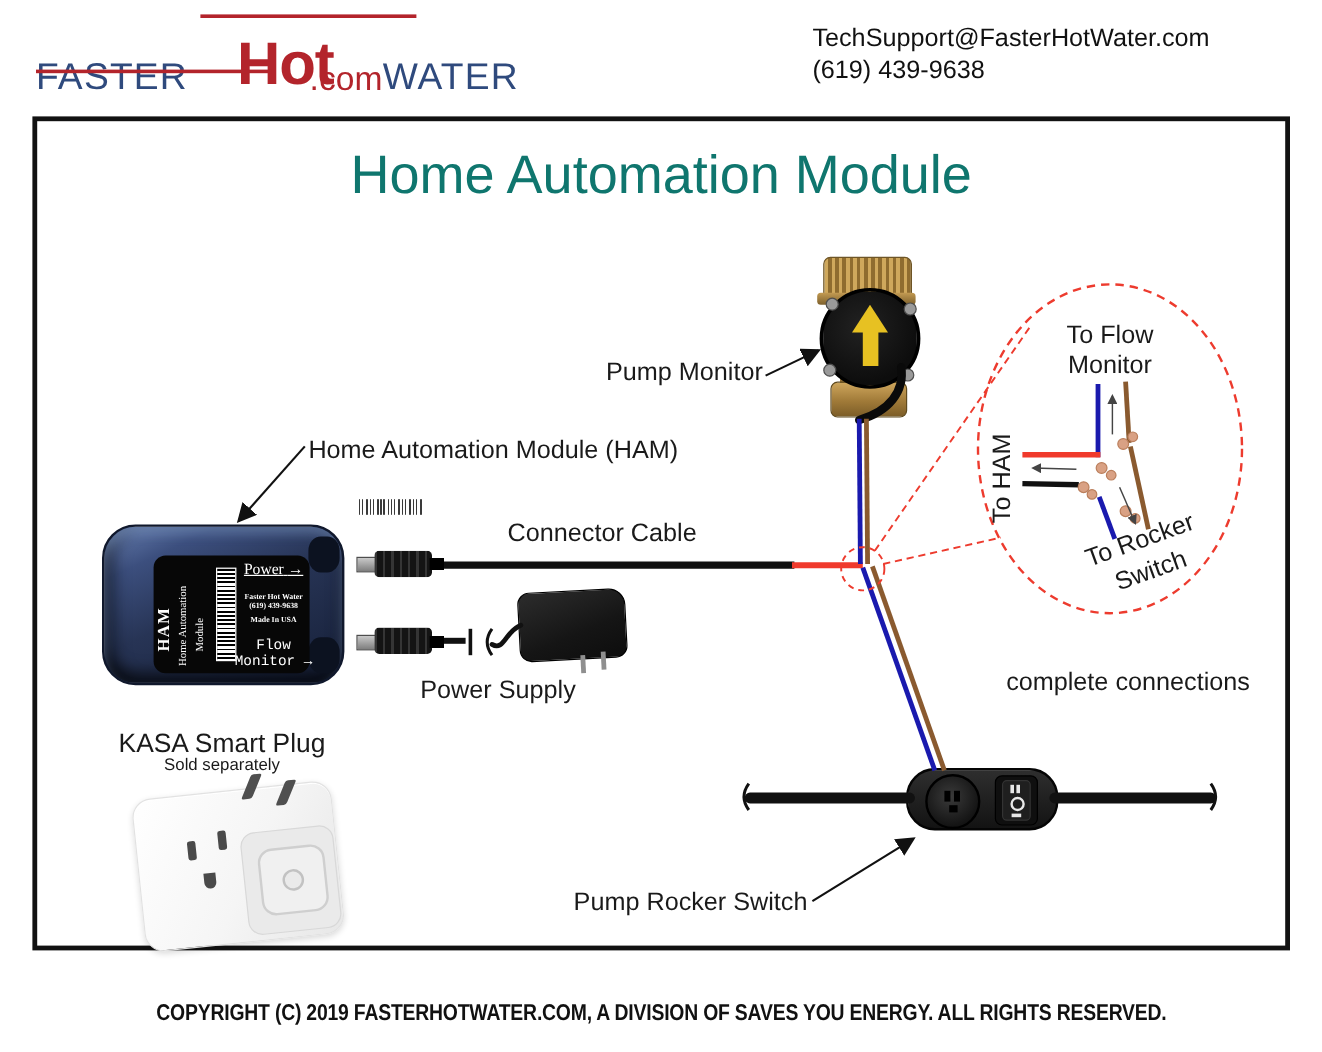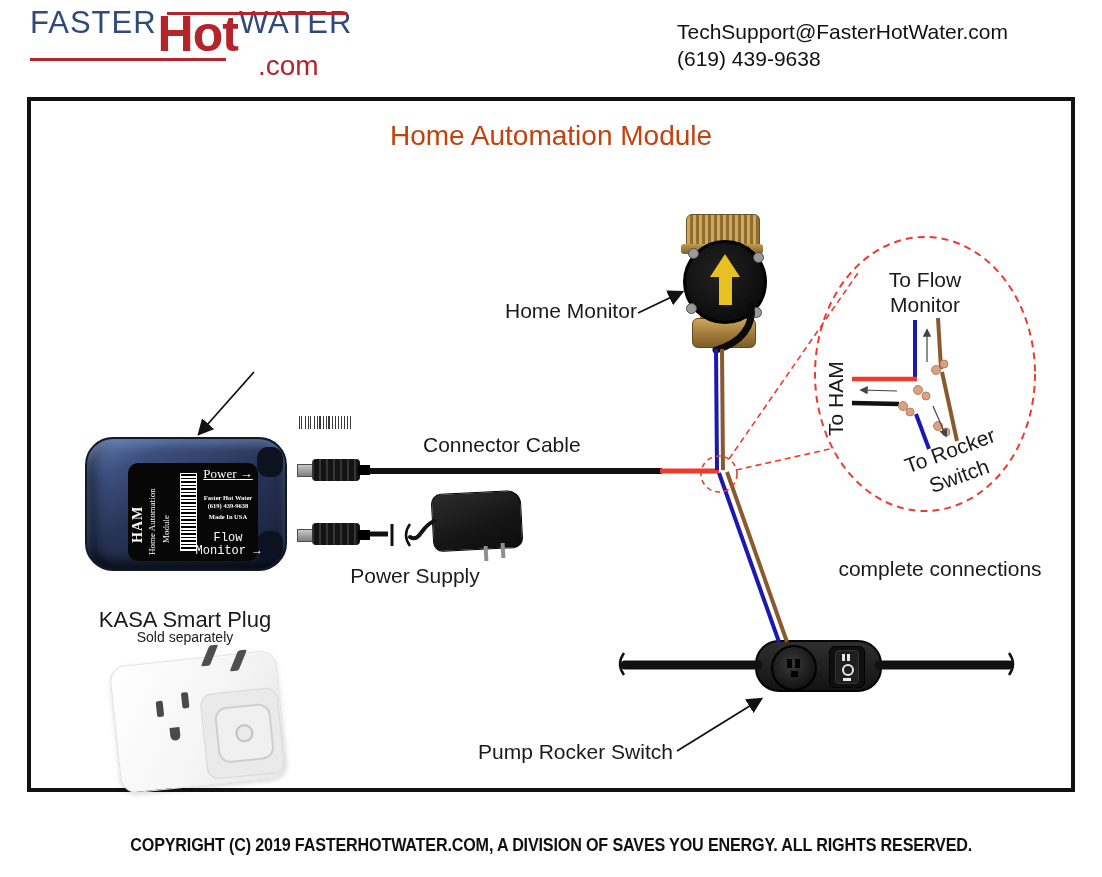--- a/index.html
+++ b/index.html
@@ -1,32 +1,32 @@
 <!DOCTYPE html>
 <html><head>
 <meta charset="utf-8">
 <style>
   html,body{margin:0;padding:0;background:#fff;}
   .page{position:relative;width:1102px;height:877px;background:#fff;overflow:hidden;
         font-family:"Liberation Sans", sans-serif;color:#1a1a1a;}
   .abs{position:absolute;}
 
   
-  .logo-row{position:absolute;left:30px;top:5px;display:flex;align-items:flex-start;white-space:nowrap;}
+  .logo-row{position:absolute;left:30px;top:24px;display:flex;align-items:flex-end;white-space:nowrap;gap:40px;}
   .logo-faster{font-size:31px;letter-spacing:1px;color:#2f4a7d;font-weight:500;}
   .logo-hot{font-size:50px;font-weight:700;color:#b3242b;letter-spacing:-1px;margin:0 1px;}
   .logo-water{font-size:31px;letter-spacing:1px;color:#2f4a7d;font-weight:500;}
   .logo-dotcom{position:absolute;left:258px;top:50px;font-size:28px;color:#b3242b;font-weight:500;}
   .logo-overline{position:absolute;left:167px;top:12px;width:180px;height:3px;background:#b3242b;}
   .logo-underline{position:absolute;left:30px;top:58px;width:196px;height:3px;background:#b3242b;}
   .contact{position:absolute;left:677px;top:18px;font-size:21px;line-height:27px;color:#111;}
 
   
   .frame{position:absolute;left:27px;top:97px;width:1048px;height:695px;border:4px solid #121212;box-sizing:border-box;background:#fff;z-index:0;}
-  .title{position:absolute;left:27px;top:120px;width:1048px;text-align:center;font-size:28px;color:#c2410c;z-index:8;}
+  .title{position:absolute;left:27px;top:120px;width:1048px;text-align:center;font-size:45px;color:#0f766e;z-index:8;}
   .lbl{position:absolute;font-size:21px;color:#1a1a1a;z-index:8;white-space:nowrap;}
   .center{text-align:center;}
   .footer{position:absolute;left:0;top:834px;width:1102px;text-align:center;z-index:8;}
   .footer span{display:inline-block;transform:scaleX(0.85);font-size:19px;font-weight:600;letter-spacing:-0.2px;color:#111;}
 
   
   .fm-thread{left:686px;top:214px;width:72px;height:34px;border-radius:6px;border:1px solid #6e5526;
     background:repeating-linear-gradient(90deg,#cfa85c 0 3px,#8f6c2f 3px 6px);z-index:2;}
   .fm-collar{left:681px;top:244px;width:82px;height:10px;border-radius:3px;background:linear-gradient(180deg,#c29a52,#7d602c);z-index:2;}
   .fm-body{left:683px;top:240px;width:84px;height:84px;border-radius:50%;background:radial-gradient(circle at 42% 38%,#222 0%,#0d0d0d 70%);border:3px solid #000;box-sizing:border-box;z-index:3;}
@@ -271,21 +271,22 @@
     </g>
 
     <g>
       <path d="M 624 653 q -8 11 0 22" stroke="#111" stroke-width="2.5" fill="none"></path>
       <line x1="625" y1="665" x2="758" y2="665" stroke="#111" stroke-width="9" stroke-linecap="round"></line>
       <line x1="879" y1="665" x2="1009" y2="665" stroke="#111" stroke-width="9" stroke-linecap="round"></line>
       <path d="M 1009 653 q 8 11 0 22" stroke="#111" stroke-width="2.5" fill="none"></path>
     </g>
   </svg>
 
-  <div class="lbl" style="left:505px;top:299px;">Home Monitor</div>
+  <div class="lbl" style="left:505px;top:299px;">Pump Monitor</div>
+  <div class="lbl" style="left:257px;top:364px;">Home Automation Module (HAM)</div>
   <div class="lbl" style="left:423px;top:433px;">Connector Cable</div>
   <div class="lbl center" style="left:330px;top:564px;width:170px;">Power Supply</div>
   <div class="lbl center" style="left:95px;top:607px;width:180px;font-size:22px;">KASA Smart Plug</div>
   <div class="lbl center" style="left:95px;top:629px;width:180px;font-size:14px;">Sold separately</div>
   <div class="lbl" style="left:478px;top:740px;">Pump Rocker Switch</div>
   <div class="lbl center" style="left:830px;top:557px;width:220px;">complete connections</div>
 
   <div class="lbl center" style="left:865px;top:268px;width:120px;">To Flow</div>
   <div class="lbl center" style="left:865px;top:293px;width:120px;">Monitor</div>
   <div class="callout-toham vtext">To HAM</div>

